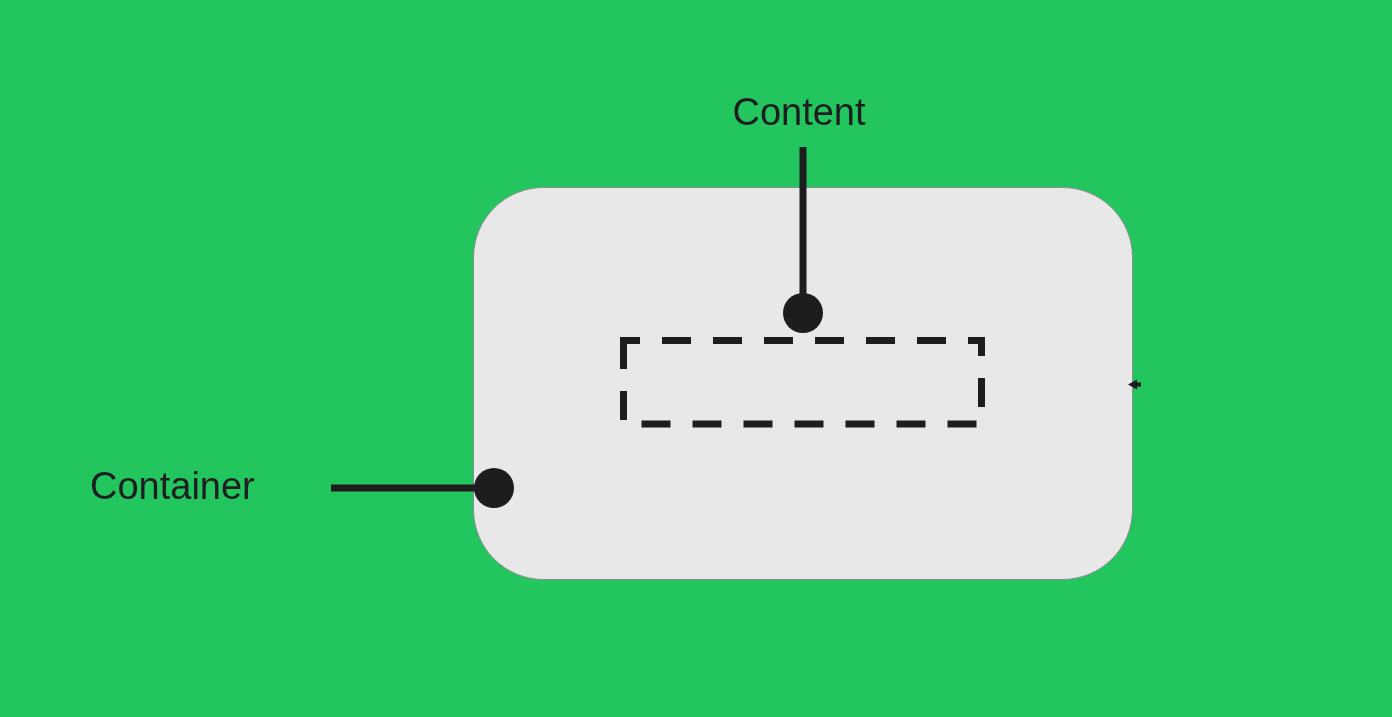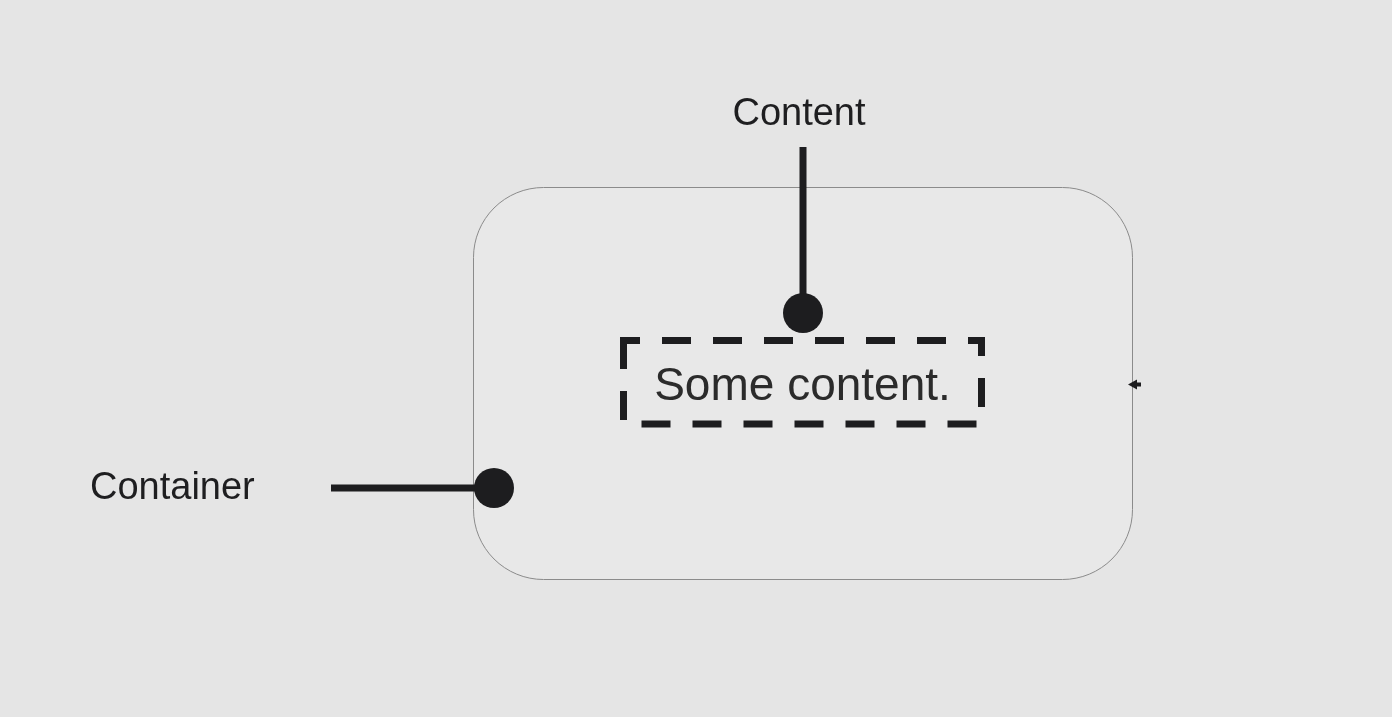--- a/index.html
+++ b/index.html
@@ -7,21 +7,21 @@
     padding: 0;
   }
   body {
     background: #f7f8fa;
     font-family: "Liberation Sans", "DejaVu Sans", sans-serif;
   }
   .stage {
     position: relative;
     width: 1392px;
     height: 717px;
-    background: #e5e5e5;
+    background: #22c55e;
     overflow: hidden;
   }
   .layer {
     position: absolute;
     left: 0;
     top: 0;
     width: 1392px;
     height: 717px;
     display: block;
   }
@@ -73,15 +73,14 @@
     <line x1="331" y1="488" x2="493" y2="488" stroke-width="7" stroke="#1d1d1f"></line>
     <circle cx="494" cy="488" r="20" fill="#1d1d1f"></circle>
 
     <path d="M1128 384.5 L1137 379.5 L1137 382.5 L1141 382.5 L1141 386.5 L1137 386.5 L1137 389.5 Z" fill="#1d1d1f"></path>
   </svg>
 
   <div class="label content-label">Content</div>
 
   <div class="label container-label">Container</div>
 
-  <div class="content-text">Some content.</div>
 
 </div>
 
 </body></html>

